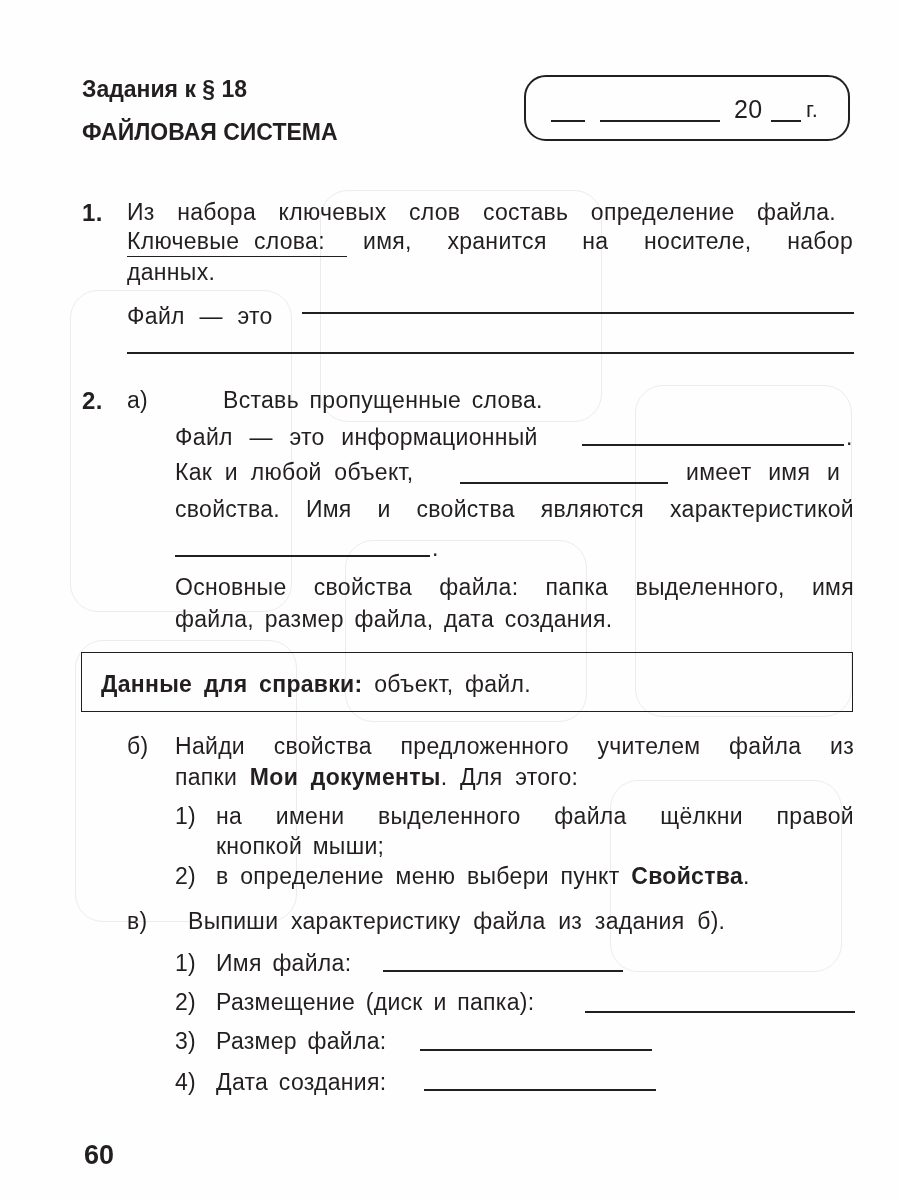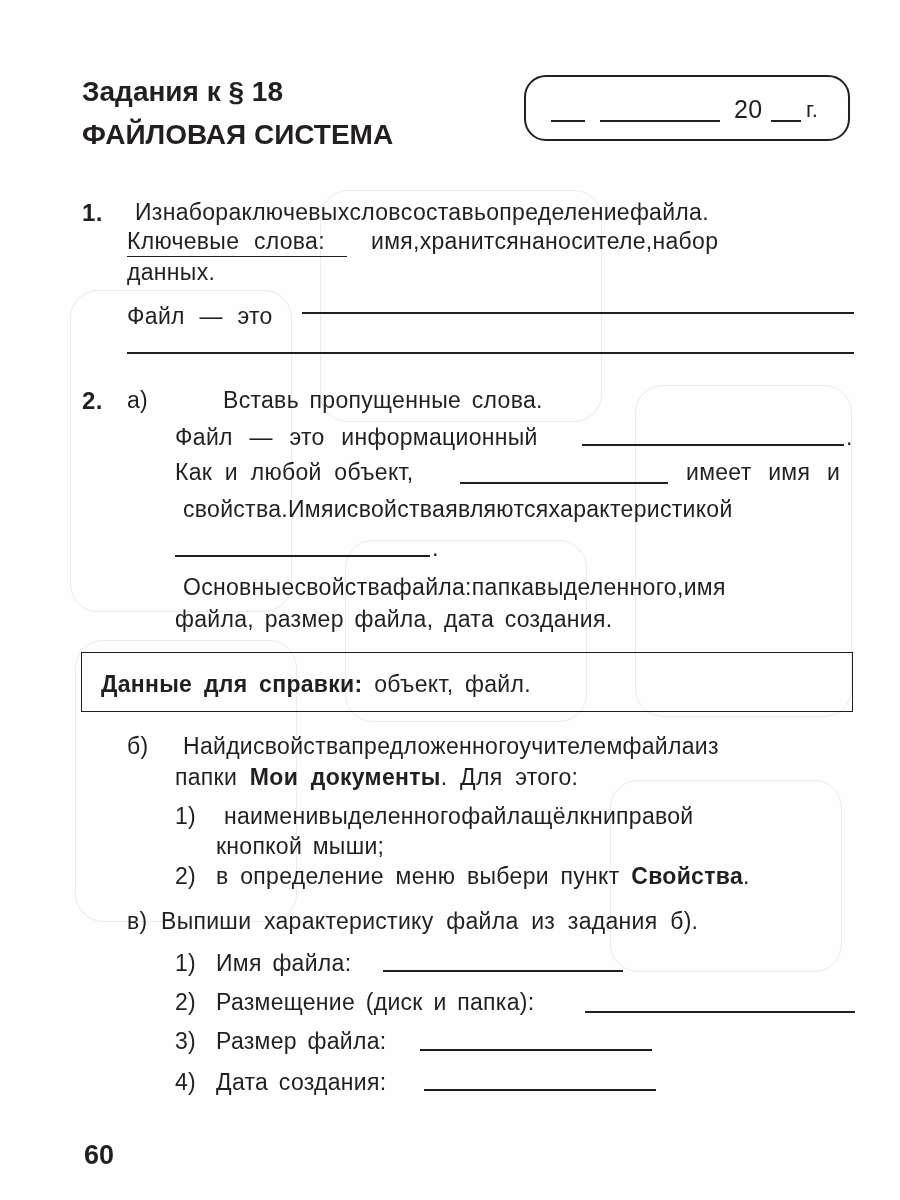--- a/index.html
+++ b/index.html
@@ -2,22 +2,22 @@
 <html><head>
 <meta charset="utf-8">
 <style>
   html,body{margin:0;padding:0;}
   body{width:900px;height:1200px;background:#fefefe;position:relative;overflow:hidden;
        font-family:"Liberation Sans", sans-serif;color:#231f20;}
   .abs{position:absolute;}
   .t{font-size:23px;letter-spacing:0.3px;white-space:nowrap;line-height:1;}
   .b{font-weight:bold;}
   .line{position:absolute;height:0;border-bottom:2px solid #231f20;}
-  .justify{display:flex;margin-left:8px;}
-  .h1{font-size:28px;font-weight:bold;white-space:nowrap;}
+  .justify{display:flex;justify-content:space-between;}
+  .h1{font-size:23px;font-weight:bold;white-space:nowrap;}
   .datebox{position:absolute;left:524px;top:75px;width:326px;height:66px;border:2px solid #231f20;border-radius:22px;box-sizing:border-box;}
   .refbox{position:absolute;left:81px;top:652px;width:772px;height:60px;border:1.5px solid #231f20;box-sizing:border-box;}
   .ghost{position:absolute;border:1px solid #ececec;border-radius:28px;}
 </style>
 </head>
 <body>
 
 <div class="ghost" style="left:320px;top:190px;width:280px;height:230px;"></div>
 <div class="ghost" style="left:70px;top:290px;width:220px;height:320px;"></div>
 <div class="ghost" style="left:635px;top:385px;width:215px;height:330px;"></div>
@@ -123,21 +123,21 @@
 </div>
 <div class="abs t" style="left:216px;top:835px;word-spacing:4px;">кнопкой мыши;</div>
 
 <div class="abs t" style="left:175px;top:865px;">2)</div>
 <div class="abs t" style="left:216px;top:865px;word-spacing:5px;">
   <span>в определение меню выбери пункт</span>
   <span class="b">Свойства</span><span>.</span>
 </div>
 
 <div class="abs t" style="left:127px;top:910px;">в)</div>
-<div class="abs t" style="left:161px;top:910px;word-spacing:6px;">Выпиши характеристику файла из задания б).</div>
+<div class="abs t" style="left:188px;top:910px;word-spacing:6px;">Выпиши характеристику файла из задания б).</div>
 
 <div class="abs t" style="left:175px;top:952px;">1)</div>
 <div class="abs t" style="left:216px;top:952px;word-spacing:4px;">Имя файла:</div>
 <div class="line" style="left:383px;top:970px;width:240px;"></div>
 
 <div class="abs t" style="left:175px;top:991px;">2)</div>
 <div class="abs t" style="left:216px;top:991px;word-spacing:4px;">Размещение (диск и папка):</div>
 <div class="line" style="left:585px;top:1011px;width:270px;"></div>
 
 <div class="abs t" style="left:175px;top:1030px;">3)</div>

